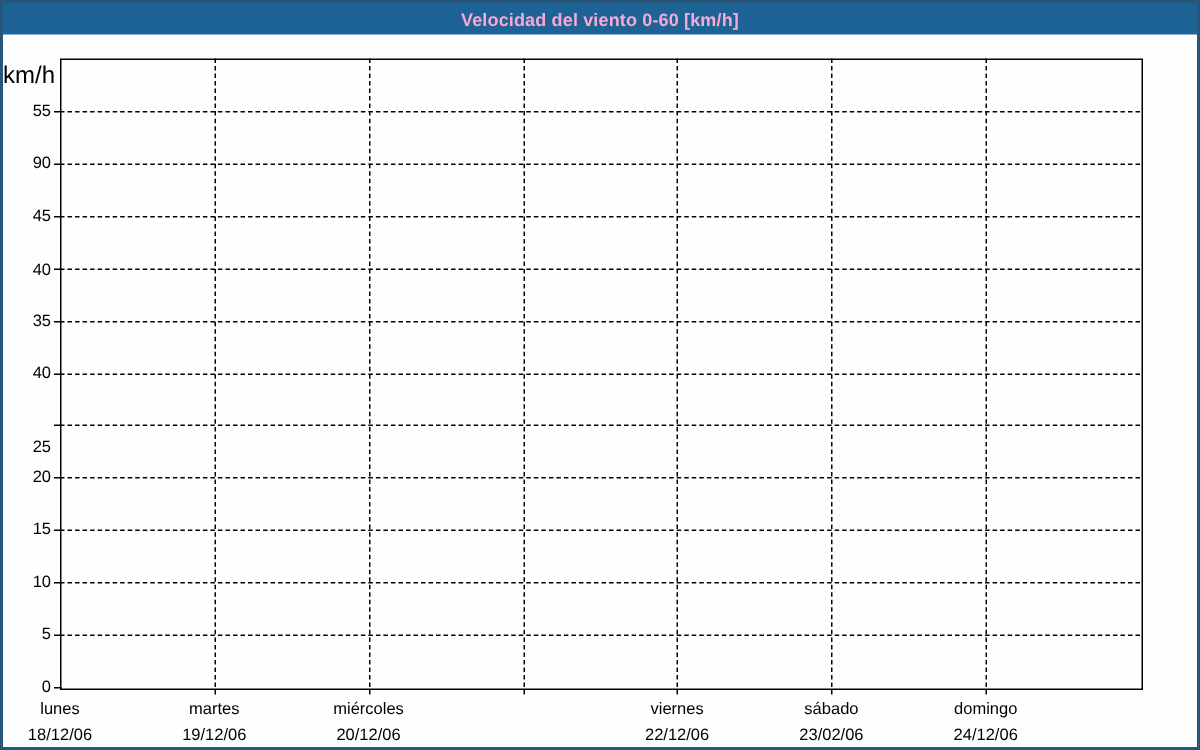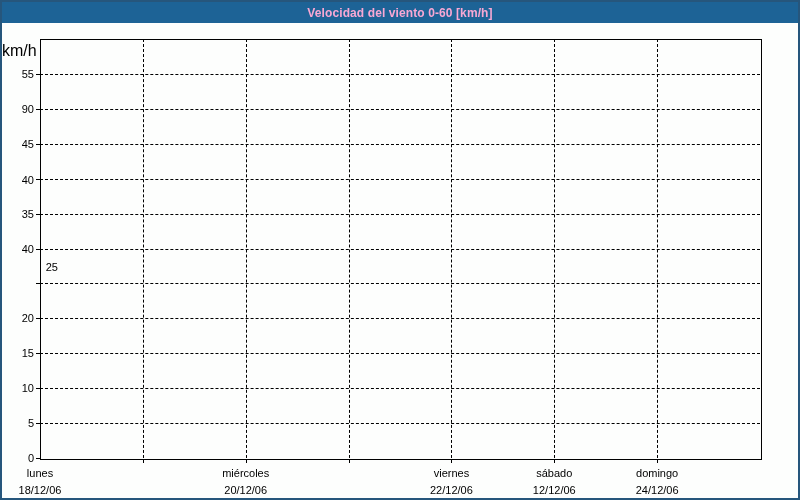--- a/index.html
+++ b/index.html
@@ -76,21 +76,21 @@
       <div class="y-tick" style="top: 365.167px;"></div>
       <div class="y-tick-label" style="top: 359.167px;">10</div>
       <div class="gridline-h" style="top: 330.25px;"></div>
       <div class="y-tick" style="top: 330.25px;"></div>
       <div class="y-tick-label" style="top: 324.25px;">15</div>
       <div class="gridline-h" style="top: 295.333px;"></div>
       <div class="y-tick" style="top: 295.333px;"></div>
       <div class="y-tick-label" style="top: 289.333px;">20</div>
       <div class="gridline-h" style="top: 260.417px;"></div>
       <div class="y-tick" style="top: 260.417px;"></div>
-      <div class="y-tick-label" style="top: 238px; padding-left: 24px;">25</div>
+      <div class="y-tick-label" style="top: 269px;">25</div>
       <div class="gridline-h" style="top: 225.5px;"></div>
       <div class="y-tick" style="top: 225.5px;"></div>
       <div class="y-tick-label" style="top: 219.5px;">40</div>
       <div class="gridline-h" style="top: 190.583px;"></div>
       <div class="y-tick" style="top: 190.583px;"></div>
       <div class="y-tick-label" style="top: 184.583px;">35</div>
       <div class="gridline-h" style="top: 155.667px;"></div>
       <div class="y-tick" style="top: 155.667px;"></div>
       <div class="y-tick-label" style="top: 151px;">40</div>
       <div class="gridline-h" style="top: 120.75px;"></div>
@@ -105,30 +105,34 @@
       <div class="gridline-v" style="left: 141px;"></div>
       <div class="gridline-v" style="left: 244px;"></div>
       <div class="gridline-v" style="left: 347px;"></div>
       <div class="gridline-v" style="left: 449px;"></div>
       <div class="gridline-v" style="left: 552px;"></div>
       <div class="gridline-v" style="left: 655px;"></div>
       <div class="x-label" style="left: -17px;">
         <div>lunes</div>
         <div class="date">18/12/06</div>
       </div>
+      <div class="x-label" style="left: 85.8571px;">
+        <div>martes</div>
+        <div class="date">19/12/06</div>
+      </div>
       <div class="x-label" style="left: 188.714px;">
         <div>miércoles</div>
         <div class="date">20/12/06</div>
       </div>
       <div class="x-label" style="left: 394.429px;">
         <div>viernes</div>
         <div class="date">22/12/06</div>
       </div>
       <div class="x-label" style="left: 497.286px;">
         <div>sábado</div>
-        <div class="date">12/12/06</div>
+        <div class="date">23/02/06</div>
       </div>
       <div class="x-label" style="left: 600.143px;">
         <div>domingo</div>
         <div class="date">24/12/06</div>
       </div>
     </div>
 </div>
 
 </body></html>

